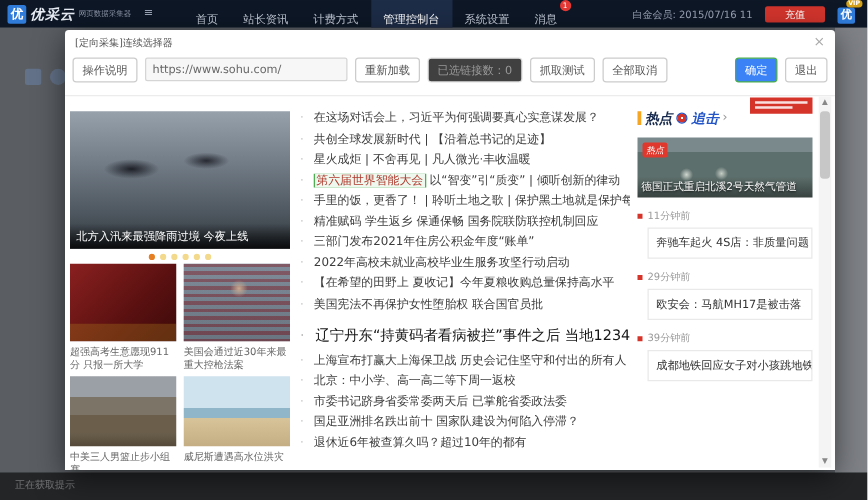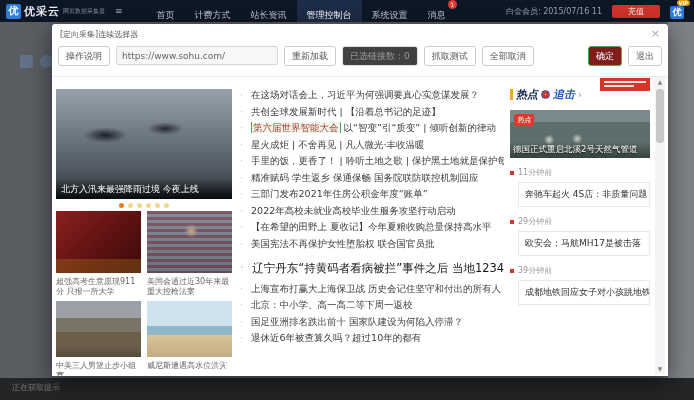--- a/index.html
+++ b/index.html
@@ -6,21 +6,21 @@
   html,body { width:694px; height:400px; overflow:hidden; }
   body { font-family:"DejaVu Sans","Liberation Sans",sans-serif; }
   .screen { position:relative; width:694px; height:400px; background:#5a5e63; overflow:hidden; }
 
   
   .topbar { position:absolute; top:0; left:0; right:0; height:22px; background:#0d1726;
             display:flex; align-items:center; padding:0 6px; gap:10px; z-index:5; }
   .logo { display:flex; align-items:center; gap:3px; }
   .logo-box { width:15px; height:15px; background:#2f7bd9; color:#fff; font-size:10px; font-weight:bold;
               display:flex; align-items:center; justify-content:center; border-radius:2px; }
-  .logo-txt { color:#e8edf5; font-size:11px; font-weight:bold; letter-spacing:1px; }
+  .logo-txt { color:#e8edf5; font-size:11px; font-weight:bold; font-style:italic; letter-spacing:1px; }
   .logo-tag { color:#8a93a5; font-size:6px; }
   .nav { display:flex; align-items:center; height:22px; margin-left:14px; }
   .nav-item { position:relative; color:#c4cbd8; font-size:9px; padding:0 10px; height:22px;
               display:flex; align-items:flex-end; gap:3px; cursor:pointer; }
   .nav-item.active { background:#1d2c47; color:#fff; }
   .nav-item .badge { position:absolute; top:0px; right:-1px; background:#e53935; color:#fff;
                      font-size:6px; min-width:9px; height:9px; line-height:9px; text-align:center;
                      border-radius:5px; padding:0 1px; }
   .nav-item .badge:empty { display:none; }
   .hamburger { font-size:9px; color:#9aa3b5; }
@@ -45,21 +45,21 @@
             border-radius:3px; box-shadow:0 6px 24px rgba(0,0,0,.55); z-index:10; }
   .dlg-title { position:absolute; top:5px; left:8px; font-size:8px; color:#555; }
   .dlg-close { position:absolute; top:3px; right:8px; font-size:11px; color:#aaa; cursor:pointer; }
   .dlg-toolbar { position:absolute; top:22px; left:6px; right:6px; height:24px;
                  display:flex; gap:6px; }
   .tbtn { height:20px; font-size:9px; padding:0 7px; border:1px solid #ccc; background:#fff;
           border-radius:3px; color:#555; display:flex; align-items:center; cursor:pointer; white-space:nowrap; }
   .url-input { width:162px; height:19px; border:1px solid #d5d5d5; background:#f7f7f7; color:#666;
                font-size:9px; padding:0 5px; border-radius:2px; font-family:inherit; }
   .count-chip { background:#404040; border-color:#ddd; color:#999; cursor:default; }
-  .btn-confirm { background:#7f1d1d; border-color:#4cae4c; color:#fff; margin-left:auto; }
+  .btn-confirm { background:#3b82f6; border-color:#4cae4c; color:#fff; margin-left:auto; }
 
   
   .page { position:absolute; top:52px; left:0; right:0; bottom:0; border-top:1px solid #ececec;
           background:#fff; overflow:hidden; }
   .red-banner { position:absolute; top:1px; left:548px; width:50px; height:13px; background:#d5342b;
                 overflow:hidden; }
   .red-banner i { display:block; margin:3px 4px 0; height:2px; background:rgba(255,255,255,.85); }
   .red-banner i + i { margin-top:2px; width:60%; }
 
   
@@ -139,26 +139,26 @@
     </div>
     <span class="hamburger">≡</span>
     <div class="nav">
 
         <div class="nav-item">
           <span>首页</span>
 
         </div>
 
         <div class="nav-item">
+          <span>站长资讯</span>
+
+        </div>
+
+        <div class="nav-item">
           <span>计费方式</span>
-
-        </div>
-
-        <div class="nav-item">
-          <span>站长资讯</span>
 
         </div>
 
         <div class="nav-item active">
           <span>管理控制台</span>
 
         </div>
 
         <div class="nav-item">
           <span>系统设置</span>
@@ -237,25 +237,25 @@
 
           <div class="headline">
             <span>在这场对话会上，习近平为何强调要真心实意谋发展？</span>
           </div>
 
           <div class="headline">
             <span>共创全球发展新时代 | 【沿着总书记的足迹】</span>
           </div>
 
           <div class="headline">
+            <span>星火成炬 | 不舍再见 | 凡人微光·丰收温暖</span>
+          </div>
+
+          <div class="headline">
             <span class="hl">第六届世界智能大会</span><span> 以“智变”引“质变” | 倾听创新的律动</span>
-          </div>
-
-          <div class="headline">
-            <span>星火成炬 | 不舍再见 | 凡人微光·丰收温暖</span>
           </div>
 
           <div class="headline">
             <span>手里的饭，更香了！ | 聆听土地之歌 | 保护黑土地就是保护每个…</span>
           </div>
 
           <div class="headline">
             <span>精准赋码 学生返乡 保通保畅 国务院联防联控机制回应</span>
           </div>
 
@@ -280,20 +280,23 @@
           </div>
 
           <div class="headline">
             <span>上海宣布打赢大上海保卫战 历史会记住坚守和付出的所有人</span>
           </div>
 
           <div class="headline">
             <span>北京：中小学、高一高二等下周一返校</span>
           </div>
 
+          <div class="headline">
+            <span>市委书记跻身省委常委两天后 已掌舵省委政法委</span>
+          </div>
 
           <div class="headline">
             <span>国足亚洲排名跌出前十 国家队建设为何陷入停滞？</span>
           </div>
 
           <div class="headline">
             <span>退休近6年被查算久吗？超过10年的都有</span>
           </div>
         </div>
 

